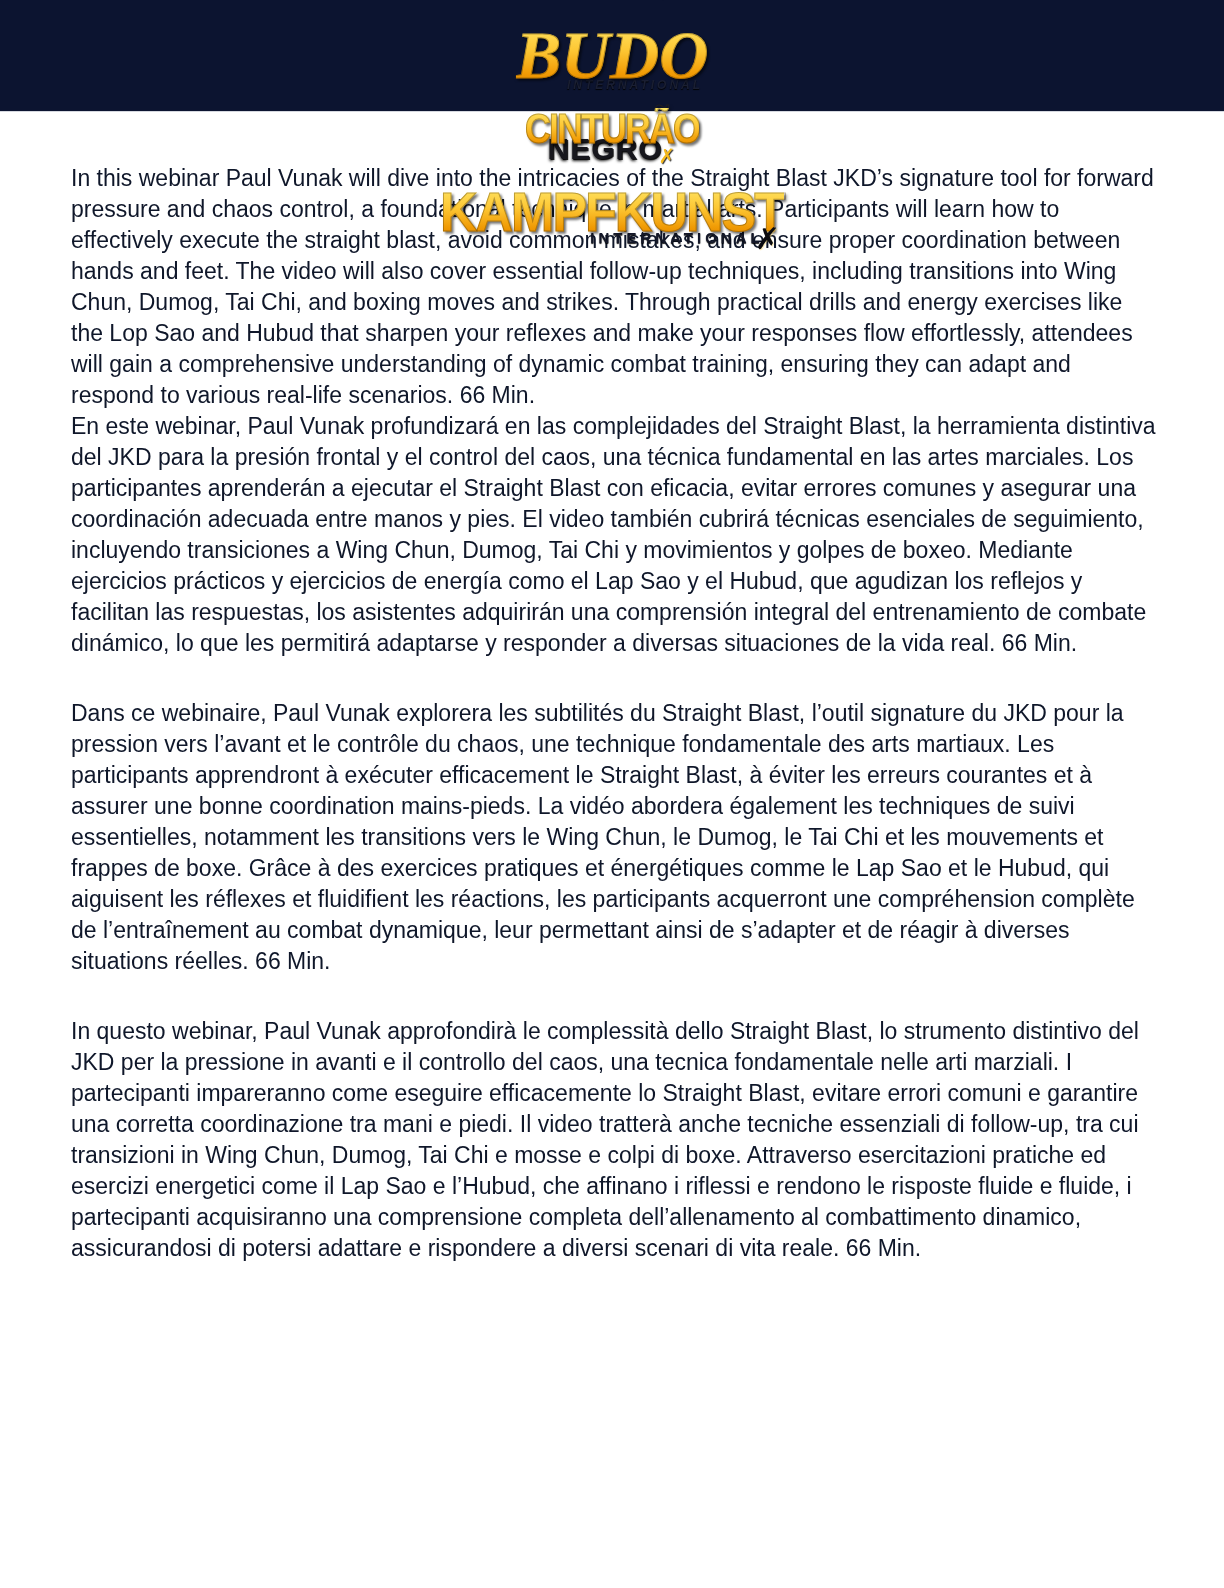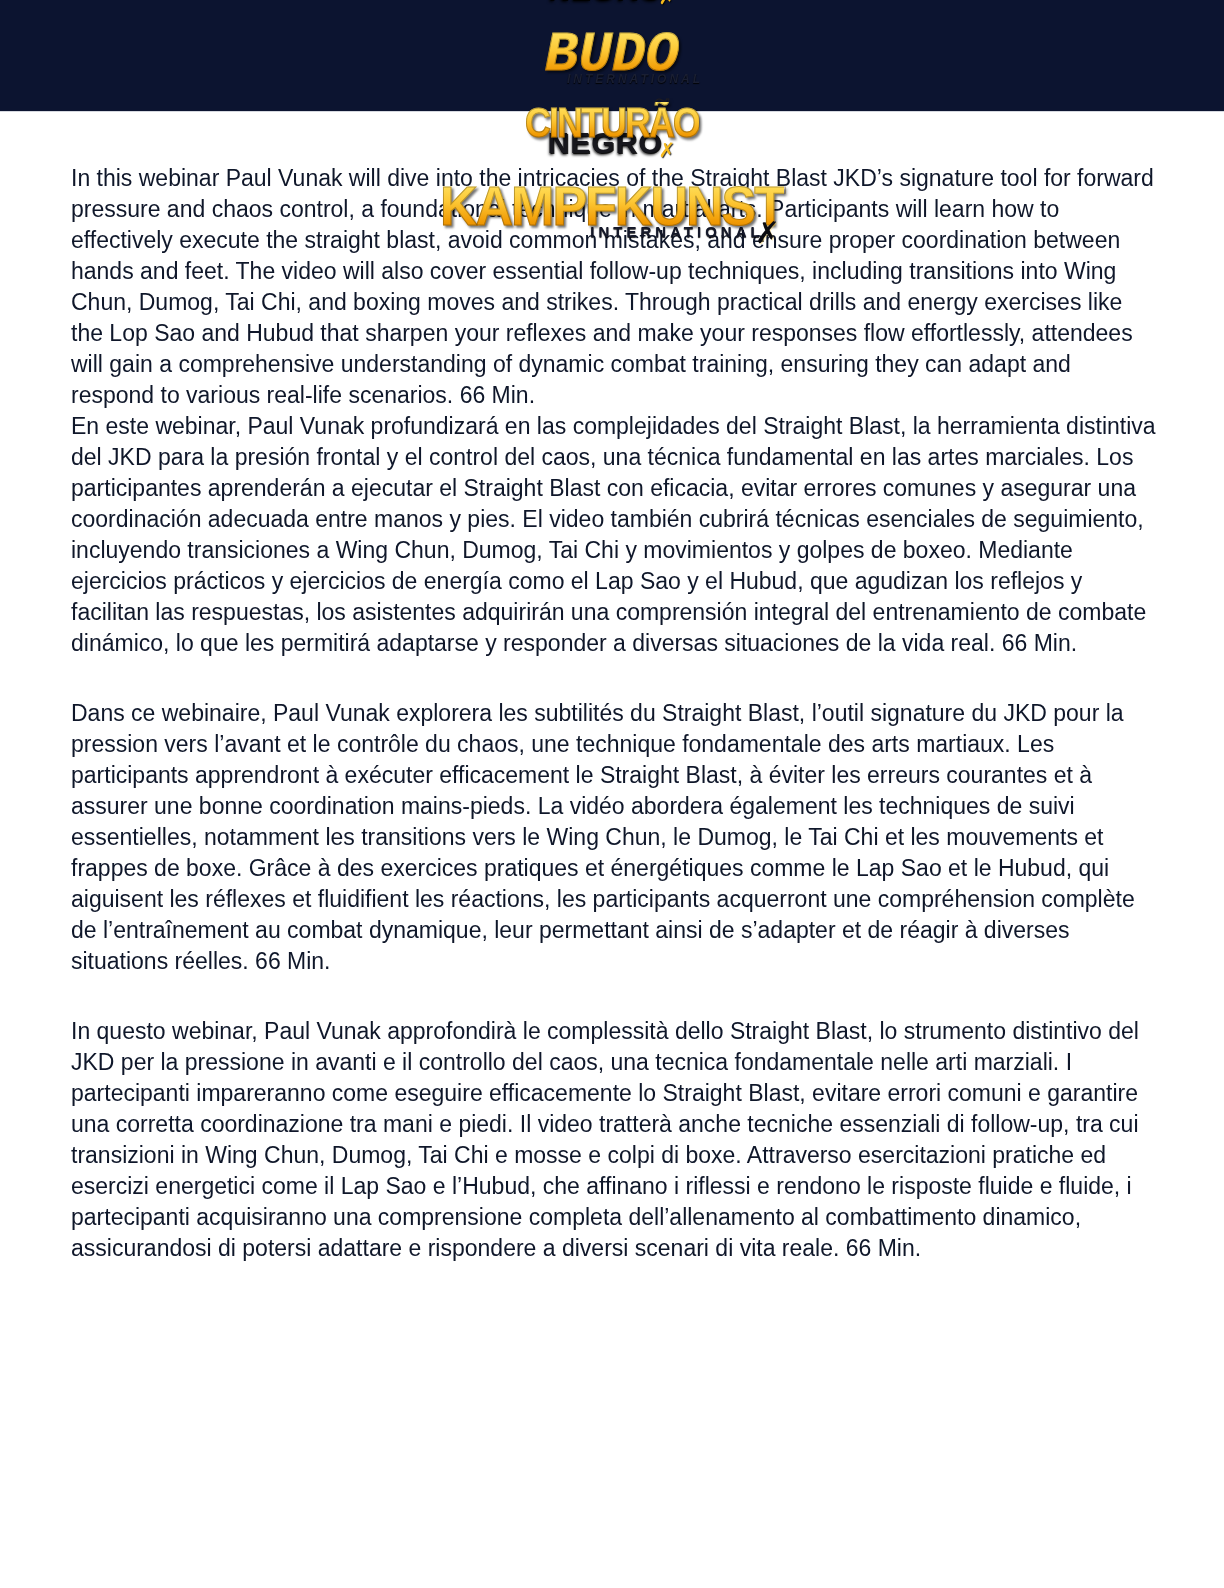--- a/index.html
+++ b/index.html
@@ -74,24 +74,24 @@
     color: #f5b91c;
     font-size: 20px;
     margin-left: -4px;
     vertical-align: -4px;
     text-shadow: 1px 1px 1px rgba(0,0,0,0.8);
   }
 
   
   .budo .main {
     display: block;
-    font-family: Liberation Mono, monospace;
+    font-family: Liberation Serif, serif;
     font-style: italic;
     font-weight: bold;
-    font-size: 56px;
+    font-size: 68px;
     letter-spacing: 0px;
   }
   .budo .sub {
     display: block;
     margin-top: -10px;
     padding-left: 46px;
     font-size: 12px;
     font-weight: bold;
     font-style: italic;
     letter-spacing: 3px;

